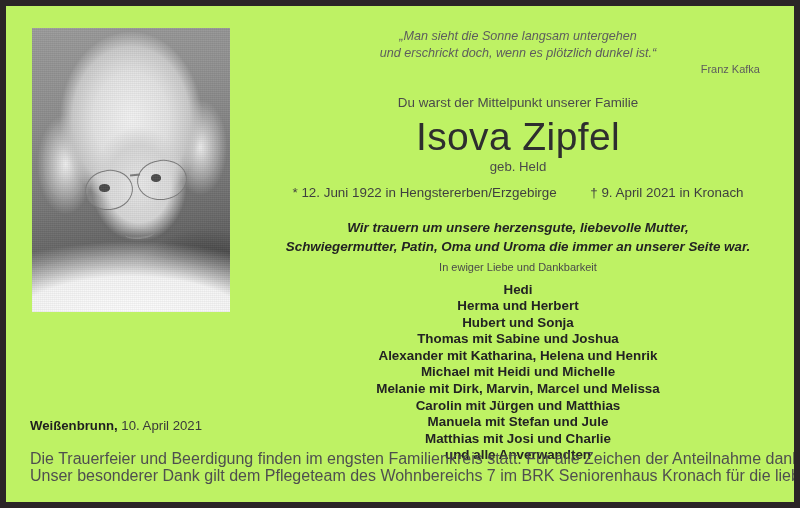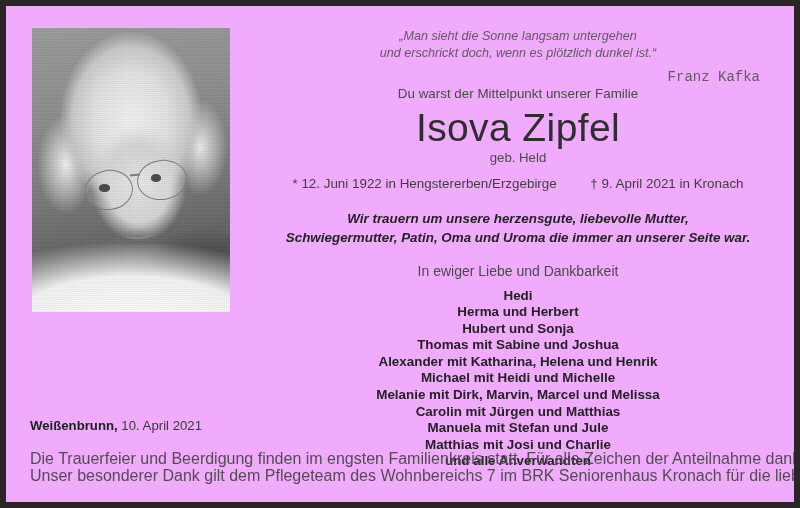--- a/index.html
+++ b/index.html
@@ -11,21 +11,21 @@
   body {
     font-family: "Liberation Sans", "DejaVu Sans", sans-serif;
     -webkit-font-smoothing: antialiased;
   }
 
   #notice {
     position: relative;
     width: 800px;
     height: 508px;
     box-sizing: border-box;
-    background: #f0abfc;
+    background: #bef264;
     border: 6px solid #2b2527;
     overflow: hidden;
   }
 
   
   .photo-wrap {
     position: absolute;
     left: 26px;
     top: 22px;
     width: 198px;
@@ -113,31 +113,31 @@
     font-size: 12.6px;
     line-height: 16.5px;
     color: #5d5d5d;
     text-align: center;
     margin: 8px 0 0 0;
   }
   .quote-line { display: block; white-space: nowrap; }
   .quote-author {
     display: block;
     font-style: normal;
-    font-size: 14px;
+    font-size: 11px;
     color: #5d5d5d;
     text-align: right;
     padding-right: 28px;
-    margin-top: 8px;
-    font-family: Liberation Mono, monospace;
+    margin-top: 0;
   }
 
   .intro {
     font-size: 13.4px;
     color: #4a4a4a;
+    margin-top: 17px;
   }
 
   .name {
     font-size: 39px;
     font-weight: 300;
     letter-spacing: 0.4px;
     color: #2e2e2e;
     line-height: 46px;
     margin-top: 4px;
     font-stretch: condensed;
@@ -161,23 +161,23 @@
     font-size: 13.4px;
     font-weight: bold;
     color: #232323;
     line-height: 19px;
     margin-top: 18px;
     font-style: italic;
   }
   .mourn span { display: block; white-space: nowrap; }
 
   .thanks {
-    font-size: 14px;
+    font-size: 11px;
     color: #4a4a4a;
-    margin-top: 16px;
+    margin-top: 5px;
   }
 
   .names {
     margin-top: 9px;
     font-size: 13.4px;
     font-weight: bold;
     color: #232323;
     line-height: 16.6px;
   }
   .names div { white-space: nowrap; }

